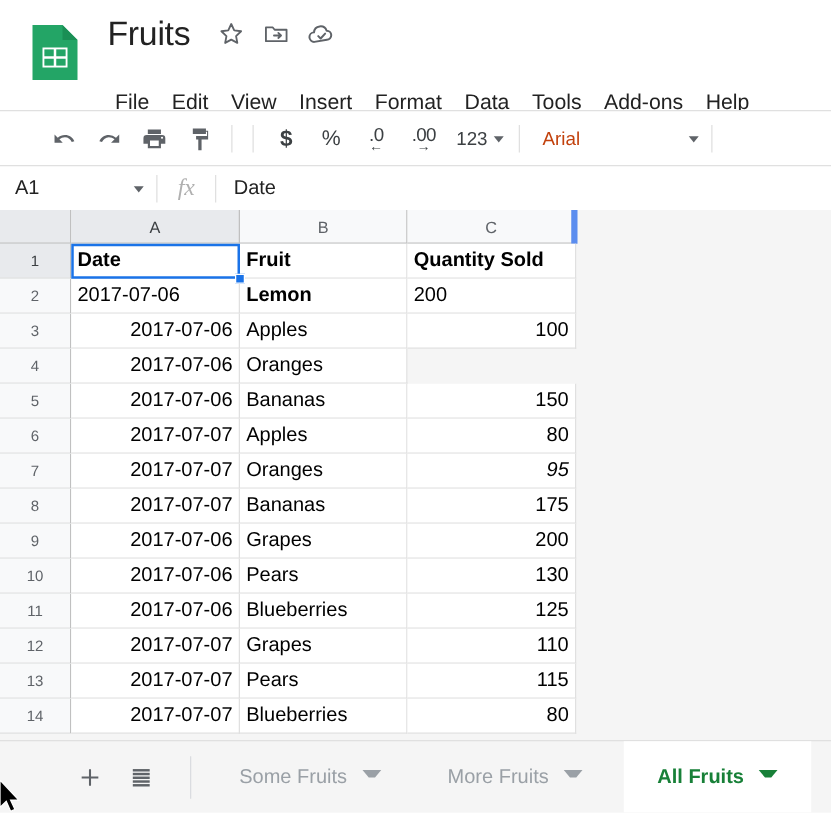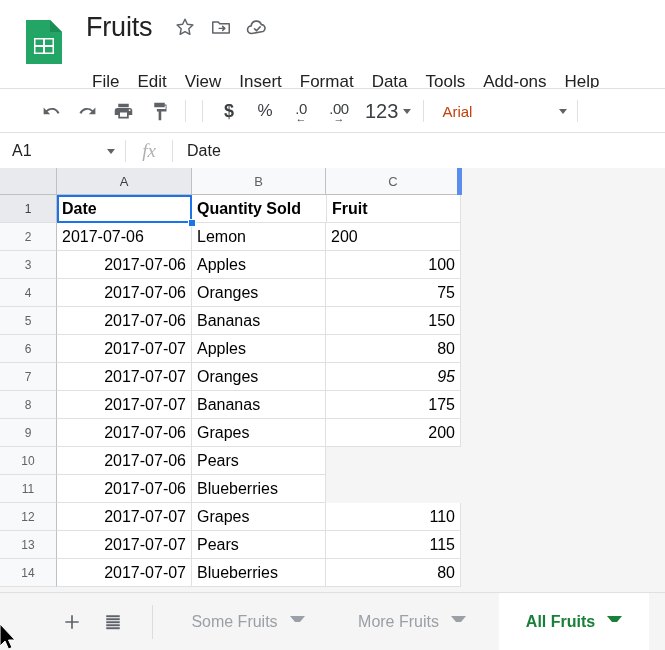--- a/index.html
+++ b/index.html
@@ -261,21 +261,21 @@
     </div>
 
     <div class="tb-icon" style="width:34px;">
       <span class="dec00">
         <span class="num">.00</span>
         <span class="arr">→</span>
       </span>
     </div>
 
     <div class="tb-zoom" style="margin-left:2px;">
-      <span style="font-size:20px;color:#3c4043;">123</span>
+      <span style="font-size:15px;color:#3c4043;">123</span>
       <span class="caret" style="margin-left:5px;"></span>
     </div>
 
     <div class="tb-sep"></div>
 
     <div class="tb-font">
       <span>Arial</span>
       <span class="caret"></span>
     </div>
 
@@ -347,37 +347,36 @@
         <div class="rowhdr" style="height: 28px;">
           <span>13</span>
         </div>
         <div class="rowhdr" style="height: 28px;">
           <span>14</span>
         </div>
       </div>
     <div class="cells" id="cells">
         <div class="grow">
           <div class="cell l bold" style="width: 135px; height: 28px;">Date</div>
+          <div class="cell l bold" style="width: 134px; height: 28px;">Fruit</div>
           <div class="cell l bold" style="width: 135px; height: 28px;">Quantity Sold</div>
-          <div class="cell l bold" style="width: 134px; height: 28px;">Fruit</div>
         </div>
         <div class="grow">
           <div class="cell l" style="width: 135px; height: 28px;">2017-07-06</div>
-          <div class="cell l" style="width: 134px; height: 28px;">Lemon</div>
+          <div class="cell l" style="width: 134px; height: 28px; font-weight: bold;">Lemon</div>
           <div class="cell l" style="width: 135px; height: 28px;">200</div>
         </div>
         <div class="grow">
           <div class="cell r" style="width: 135px; height: 28px;">2017-07-06</div>
           <div class="cell l" style="width: 134px; height: 28px;">Apples</div>
           <div class="cell r" style="width: 135px; height: 28px;">100</div>
         </div>
         <div class="grow">
           <div class="cell r" style="width: 135px; height: 28px;">2017-07-06</div>
           <div class="cell l" style="width: 134px; height: 28px;">Oranges</div>
-          <div class="cell r" style="width: 135px; height: 28px;">75</div>
         </div>
         <div class="grow">
           <div class="cell r" style="width: 135px; height: 28px;">2017-07-06</div>
           <div class="cell l" style="width: 134px; height: 28px;">Bananas</div>
           <div class="cell r" style="width: 135px; height: 28px;">150</div>
         </div>
         <div class="grow">
           <div class="cell r" style="width: 135px; height: 28px;">2017-07-07</div>
           <div class="cell l" style="width: 134px; height: 28px;">Apples</div>
           <div class="cell r" style="width: 135px; height: 28px;">80</div>
@@ -393,24 +392,26 @@
           <div class="cell r" style="width: 135px; height: 28px;">175</div>
         </div>
         <div class="grow">
           <div class="cell r" style="width: 135px; height: 28px;">2017-07-06</div>
           <div class="cell l" style="width: 134px; height: 28px;">Grapes</div>
           <div class="cell r" style="width: 135px; height: 28px;">200</div>
         </div>
         <div class="grow">
           <div class="cell r" style="width: 135px; height: 28px;">2017-07-06</div>
           <div class="cell l" style="width: 134px; height: 28px;">Pears</div>
+          <div class="cell r" style="width: 135px; height: 28px;">130</div>
         </div>
         <div class="grow">
           <div class="cell r" style="width: 135px; height: 28px;">2017-07-06</div>
           <div class="cell l" style="width: 134px; height: 28px;">Blueberries</div>
+          <div class="cell r" style="width: 135px; height: 28px;">125</div>
         </div>
         <div class="grow">
           <div class="cell r" style="width: 135px; height: 28px;">2017-07-07</div>
           <div class="cell l" style="width: 134px; height: 28px;">Grapes</div>
           <div class="cell r" style="width: 135px; height: 28px;">110</div>
         </div>
         <div class="grow">
           <div class="cell r" style="width: 135px; height: 28px;">2017-07-07</div>
           <div class="cell l" style="width: 134px; height: 28px;">Pears</div>
           <div class="cell r" style="width: 135px; height: 28px;">115</div>

